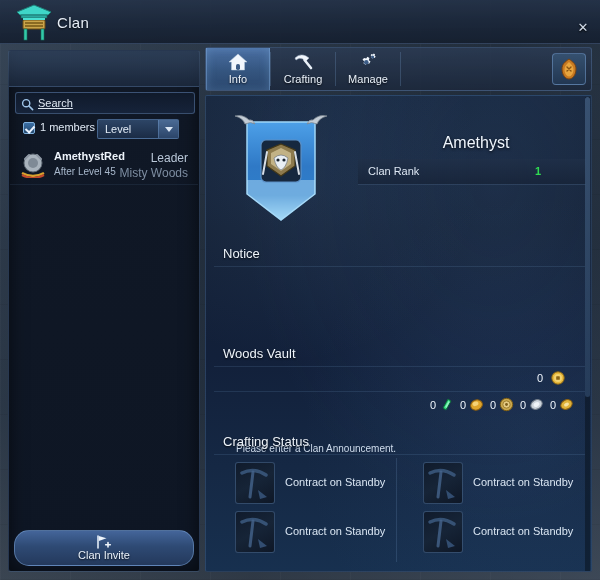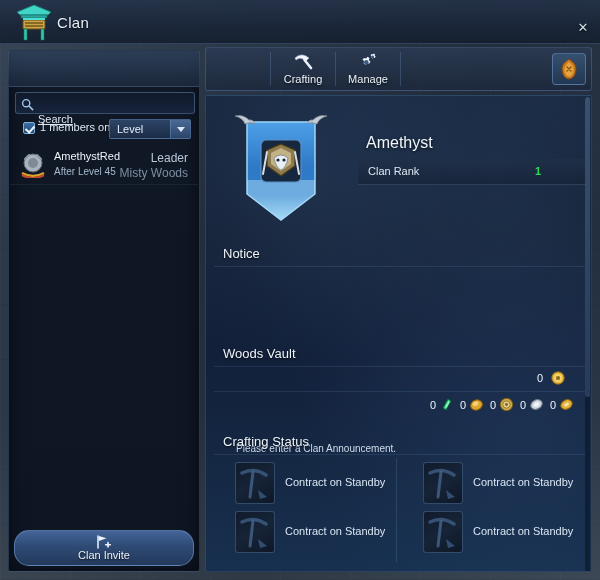--- a/index.html
+++ b/index.html
@@ -98,21 +98,21 @@
     background: linear-gradient(180deg, #101a2b, #16233a);
     border: 1px solid rgba(95,130,175,0.5);
     border-radius: 3px;
     cursor: text;
   }
   #search-icon {
     position: absolute; left: 5px; top: 4px;
     width: 13px; height: 13px;
   }
   #search-text {
-    position: absolute; left: 22px; top: 20px;
+    position: absolute; left: 22px; top: 4px;
     font-size: 11px; color: #dde6f1; text-decoration: underline;
   }
 
   #filter-row {
     position: absolute;
     left: 6px; top: 68px;
     width: 180px; height: 20px;
   }
   #online-check {
     position: absolute; left: 8px; top: 3px;
@@ -129,21 +129,21 @@
     border: solid #eaf3ff;
     border-width: 0 2px 2px 0;
     transform: rotate(42deg);
   }
   #online-label {
     position: absolute; left: 25px; top: 2px;
     font-size: 11px; color: #dfe8f3;
     white-space: nowrap;
   }
   #level-select {
-    position: absolute; right: 4px; top: 0;
+    position: absolute; right: 16px; top: 0;
     width: 82px; height: 20px;
     background: linear-gradient(180deg, #2c4representing, #1b2d47);
     background: linear-gradient(180deg, #2d4566, #1b2c46);
     border: 1px solid rgba(100,140,190,0.55);
     border-radius: 2px;
     cursor: pointer;
     text-align: right;
   }
   #level-label {
     position: absolute; left: 7px; top: 3px;
@@ -174,21 +174,21 @@
     height: 40px;
     border-bottom: 1px solid rgba(80,110,150,0.16);
     cursor: pointer;
   }
   .member-avatar {
     position: absolute; left: 10px; top: 7px;
     width: 26px; height: 26px;
   }
   .member-name {
     position: absolute; left: 44px; top: 5px;
-    font-size: 11px; color: #eef4fb;
+    font-size: 11px; color: #eef4fb; font-weight: bold;
   }
   .member-sub {
     position: absolute; left: 44px; top: 21px;
     font-size: 10px; color: #a8b8cc;
   }
   .member-rank {
     position: absolute; right: 10px; top: 6px;
     font-size: 12px; color: #b9c7d8;
   }
   .member-loc {
@@ -287,20 +287,21 @@
       radial-gradient(circle at 22% 16%, rgba(90,140,200,0.13) 0%, rgba(0,0,0,0) 38%),
       radial-gradient(ellipse at 85% 72%, rgba(70,110,165,0.12) 0%, rgba(0,0,0,0) 50%);
     pointer-events: none;
   }
 
   
   #banner { position: absolute; left: 27px; top: 14px; width: 96px; height: 122px; }
 
   #clan-name {
     position: absolute; left: 160px; top: 38px; width: 220px;
+    text-align: center;
     font-size: 16px; color: #f0f6fd;
     text-shadow: 0 1px 3px rgba(0,0,0,.8);
   }
 
   .stat-row {
     position: absolute;
     left: 152px; width: 228px; height: 26px;
     background: linear-gradient(180deg, rgba(32,48,72,0.7), rgba(22,34,54,0.7));
   }
   .stat-row.r1 { top: 63px; border-bottom: 1px solid rgba(95,130,175,0.22); }
@@ -483,20 +484,29 @@
           <path d="M3.8 2 L11.5 4.3 L3.8 7" fill="#eef4fb"></path>
           <path d="M13 8.5 L13 13 M10.7 10.7 L15.3 10.7" stroke="#eef4fb" stroke-width="1.6" stroke-linecap="round"></path>
         </svg>
       </div>
       <div id="invite-label">Clan Invite</div>
     </div>
   </div>
 
   <div id="tabbar">
 
+    <div class="tab active" style="left:0px">
+      <div class="tab-icon">
+        <svg viewBox="0 0 22 20" width="22" height="20">
+          <path d="M11 2 L20 10 L17.5 10 L17.5 18 L4.5 18 L4.5 10 L2 10 Z" fill="#f2f7fd" stroke="#b9ccdf" stroke-width=".5"></path>
+          <rect x="9" y="12" width="4" height="6" rx="1.8" fill="#3c5c86"></rect>
+        </svg>
+      </div>
+      <div class="tab-label">Info</div>
+    </div>
 
     <div class="tab-sep" style="left:64px"></div>
 
     <div class="tab" style="left:65px">
       <div class="tab-icon">
         <svg viewBox="0 0 22 20" width="22" height="20">
           <path d="M3 6 Q8 1 14 4 L17 6 L14 9 L11 7 Q7 5 4 8 Z" fill="#f2f7fd" stroke="#aebfd2" stroke-width=".5"></path>
           <path d="M12.5 8 L19 16" stroke="#e9f0f8" stroke-width="2.6" stroke-linecap="round"></path>
         </svg>
       </div>

